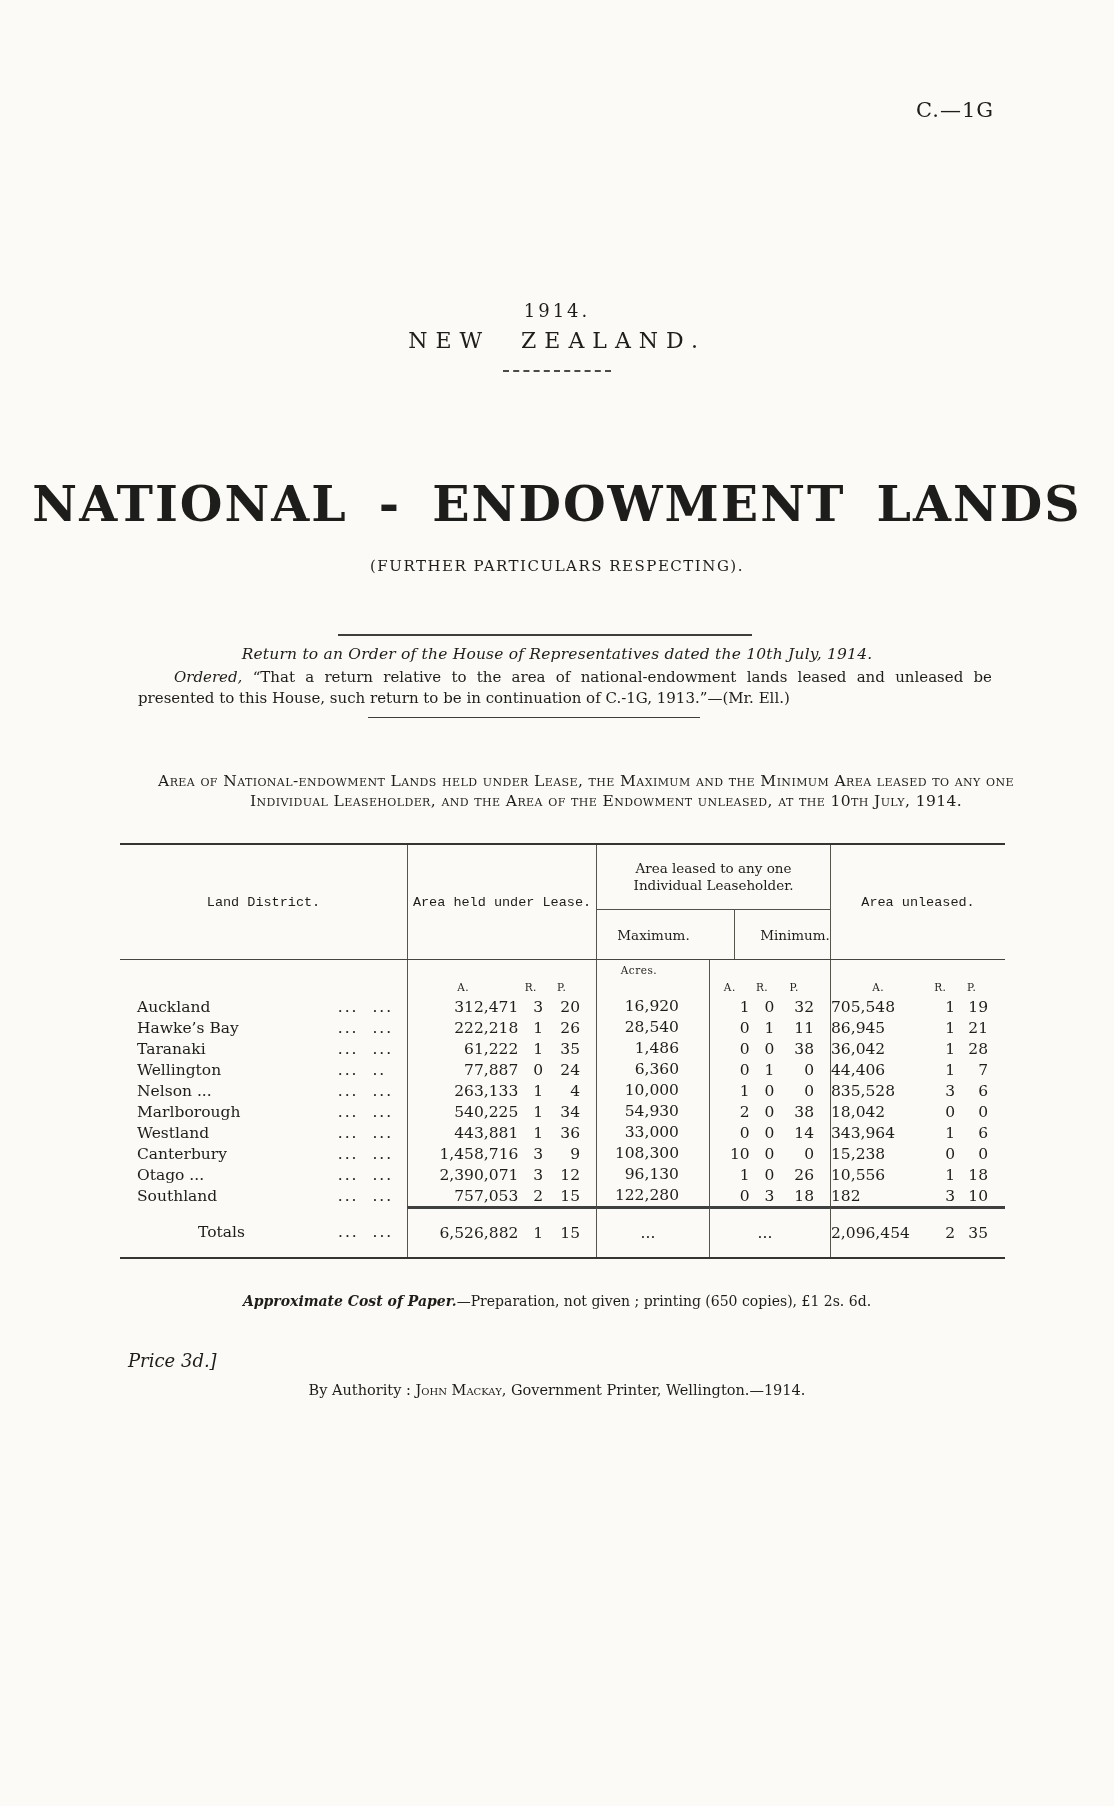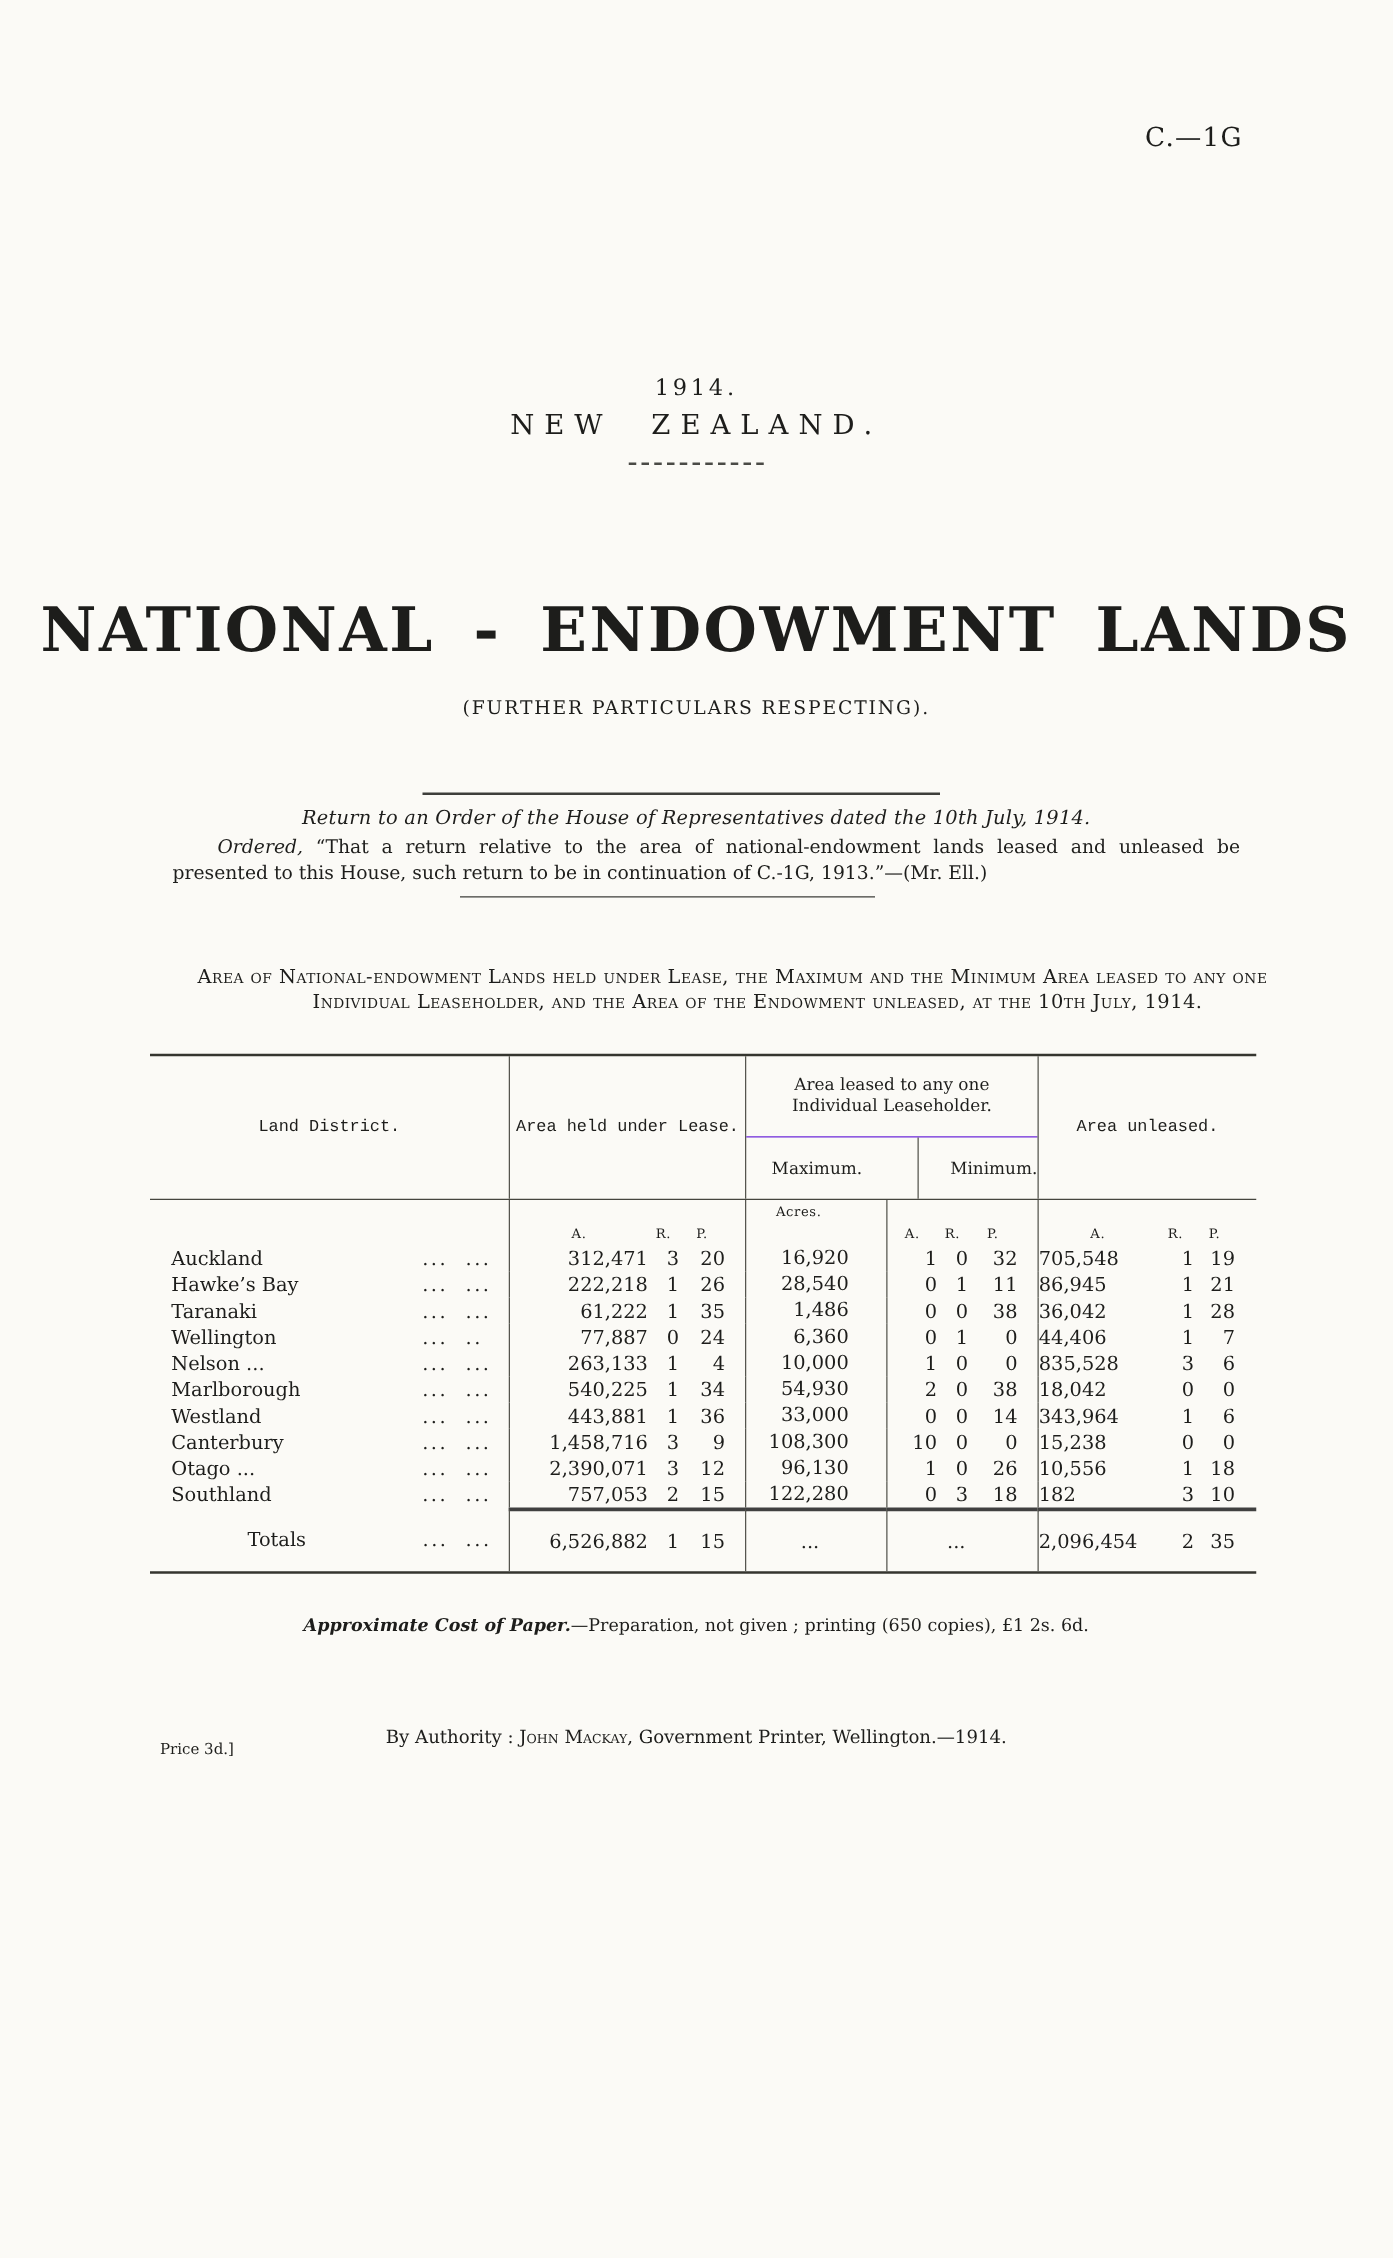--- a/index.html
+++ b/index.html
@@ -76,21 +76,21 @@
 
   .tot{border-top:3px solid #404040;}
   .tot.notop{border-top:none;}
   .tot .c3x{display:block;width:100%;text-align:center;padding-right:10px;line-height:49px;}
 
   
   .cost-note{top:1293px;font-size:14px;}
   .cost-note i{font-weight:bold;font-style:italic;}
   .authority{top:1382px;font-size:14.5px;}
   .authority .sc{font-variant:small-caps;}
-  .price{position:absolute;top:1392px;left:128px;font-size:12px;}
+  .price{position:absolute;top:1350px;left:128px;font-style:italic;font-size:18px;}
 </style>
 </head>
 <body>
 
 <div class="page">
 
   <div class="doc-ref">C.—1G</div>
 
   <div class="ctr year">1914.</div>
   <div class="ctr country">NEW ZEALAND.</div>

